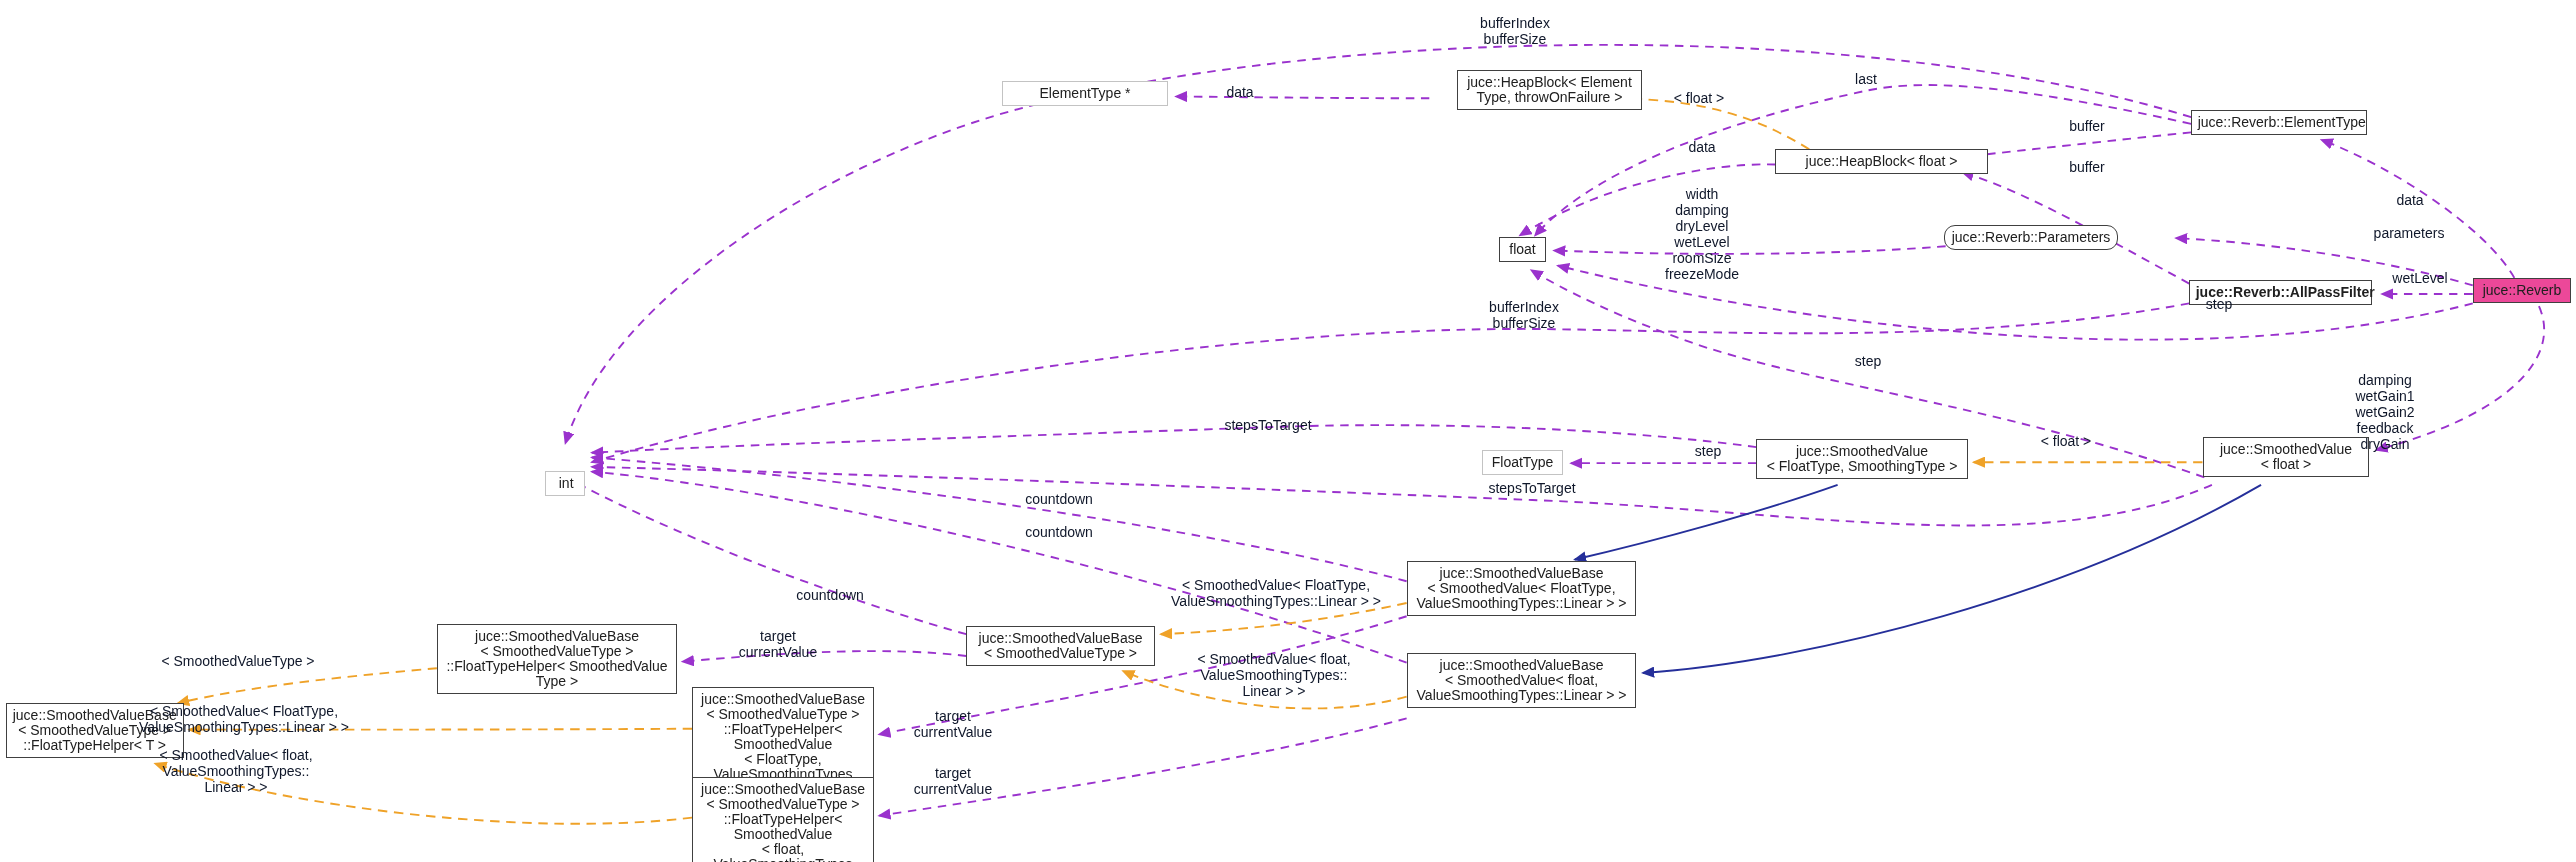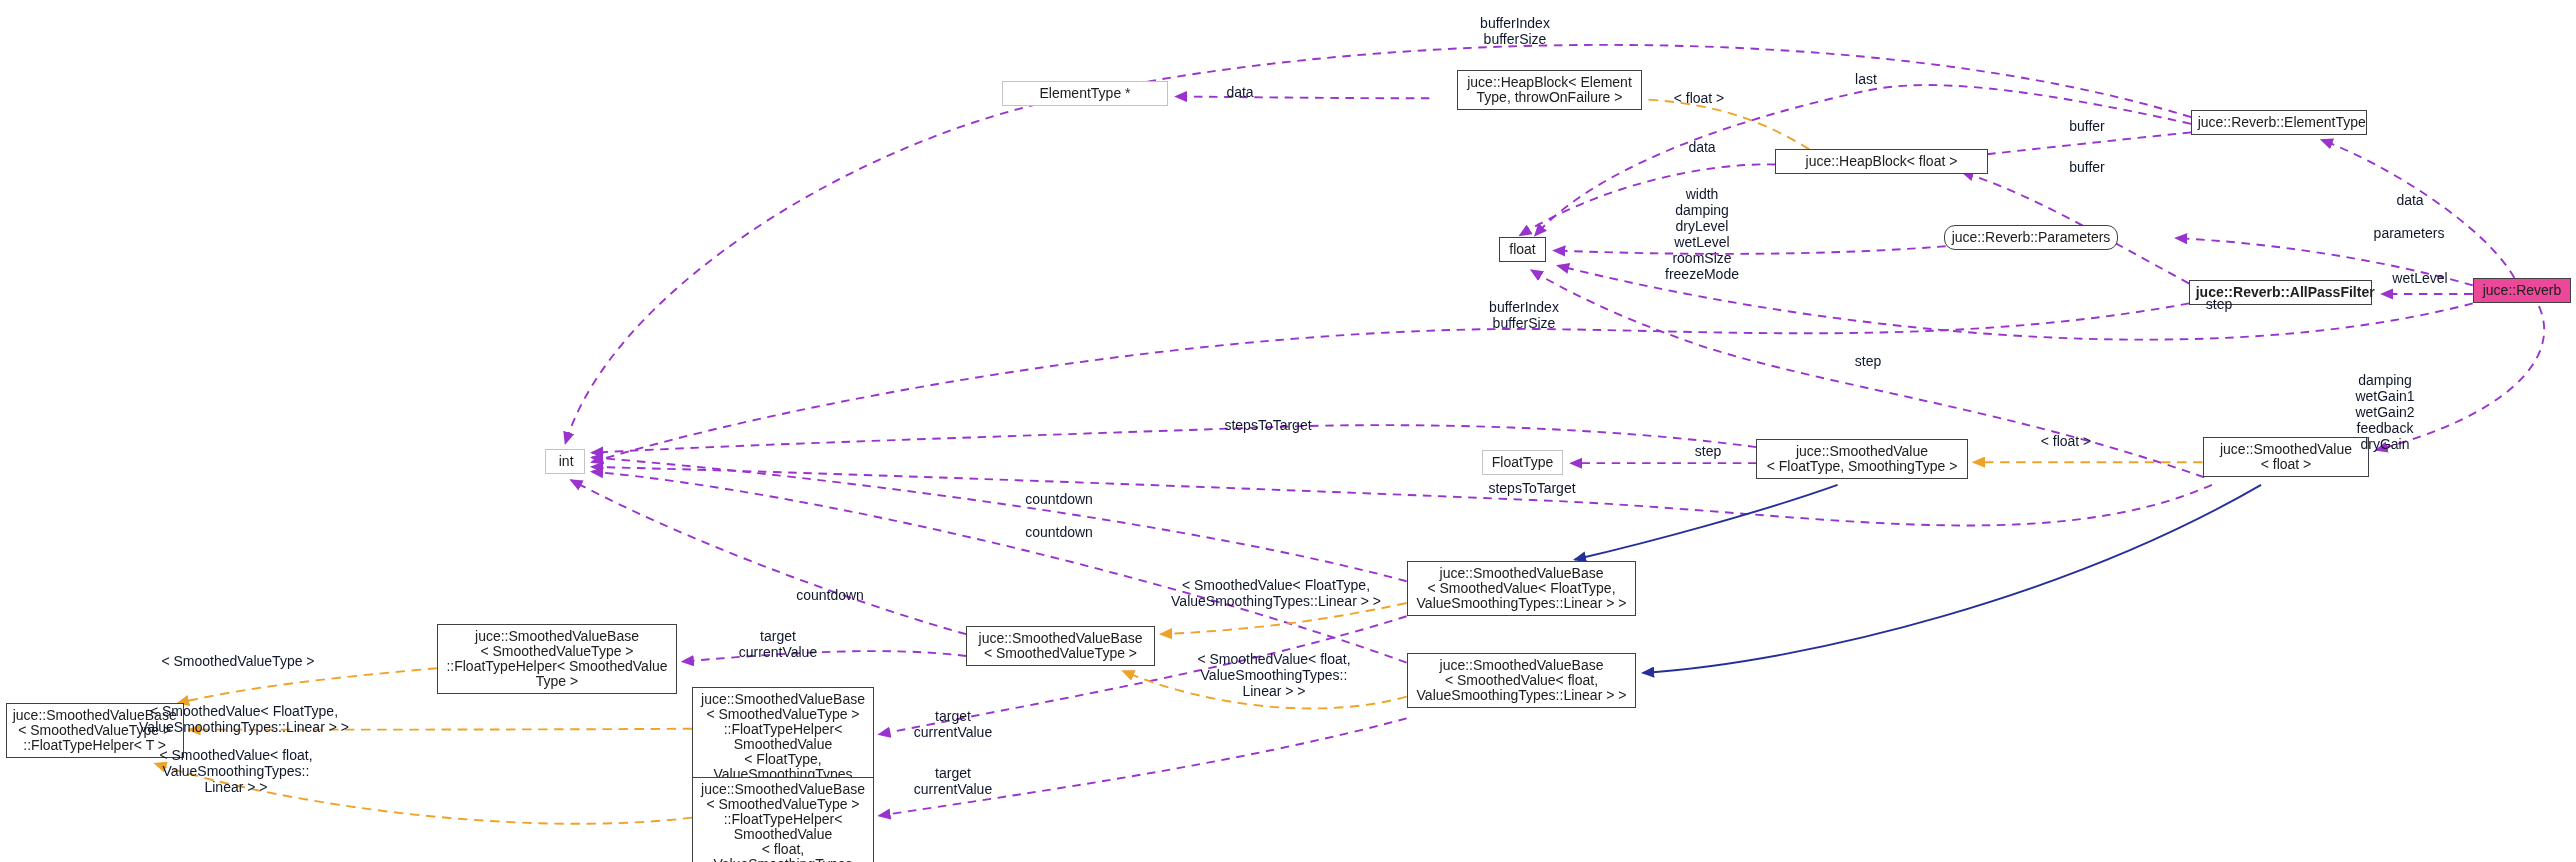--- a/index.html
+++ b/index.html
@@ -73,21 +73,21 @@
 
   <div class="node undoc" style="left:1002px;top:81px;width:166px;">ElementType *</div>
   <div class="node" style="left:1457px;top:70px;width:185px;">juce::HeapBlock&lt; Element
 Type, throwOnFailure &gt;</div>
   <div class="node" style="left:1775px;top:149px;width:213px;text-align:center;">juce::HeapBlock&lt; float &gt;</div>
   <div class="node" style="left:2191px;top:110px;width:176px;">juce::Reverb::ElementType</div>
   <div class="node" style="left:1944px;top:225px;width:174px;border-radius:11px;">juce::Reverb::Parameters</div>
   <div class="node" style="left:2189px;top:280px;width:183px;font-weight:bold;">juce::Reverb::AllPassFilter</div>
   <div class="node main" style="left:2473px;top:278px;width:98px;">juce::Reverb</div>
   <div class="node" style="left:1499px;top:237px;width:47px;">float</div>
-  <div class="node undoc" style="left:545px;top:449px;width:40px;padding-left:8px;">int</div>
+  <div class="node undoc" style="left:545px;top:471px;width:40px;padding-left:8px;">int</div>
   <div class="node undoc" style="left:1482px;top:450px;width:81px;">FloatType</div>
   <div class="node" style="left:1756px;top:439px;width:212px;">juce::SmoothedValue
 &lt; FloatType, SmoothingType &gt;</div>
   <div class="node" style="left:2203px;top:437px;width:166px;">juce::SmoothedValue
 &lt; float &gt;</div>
   <div class="node" style="left:1407px;top:561px;width:229px;">juce::SmoothedValueBase
 &lt; SmoothedValue&lt; FloatType,
 ValueSmoothingTypes::Linear &gt; &gt;</div>
   <div class="node" style="left:1407px;top:653px;width:229px;">juce::SmoothedValueBase
 &lt; SmoothedValue&lt; float,

